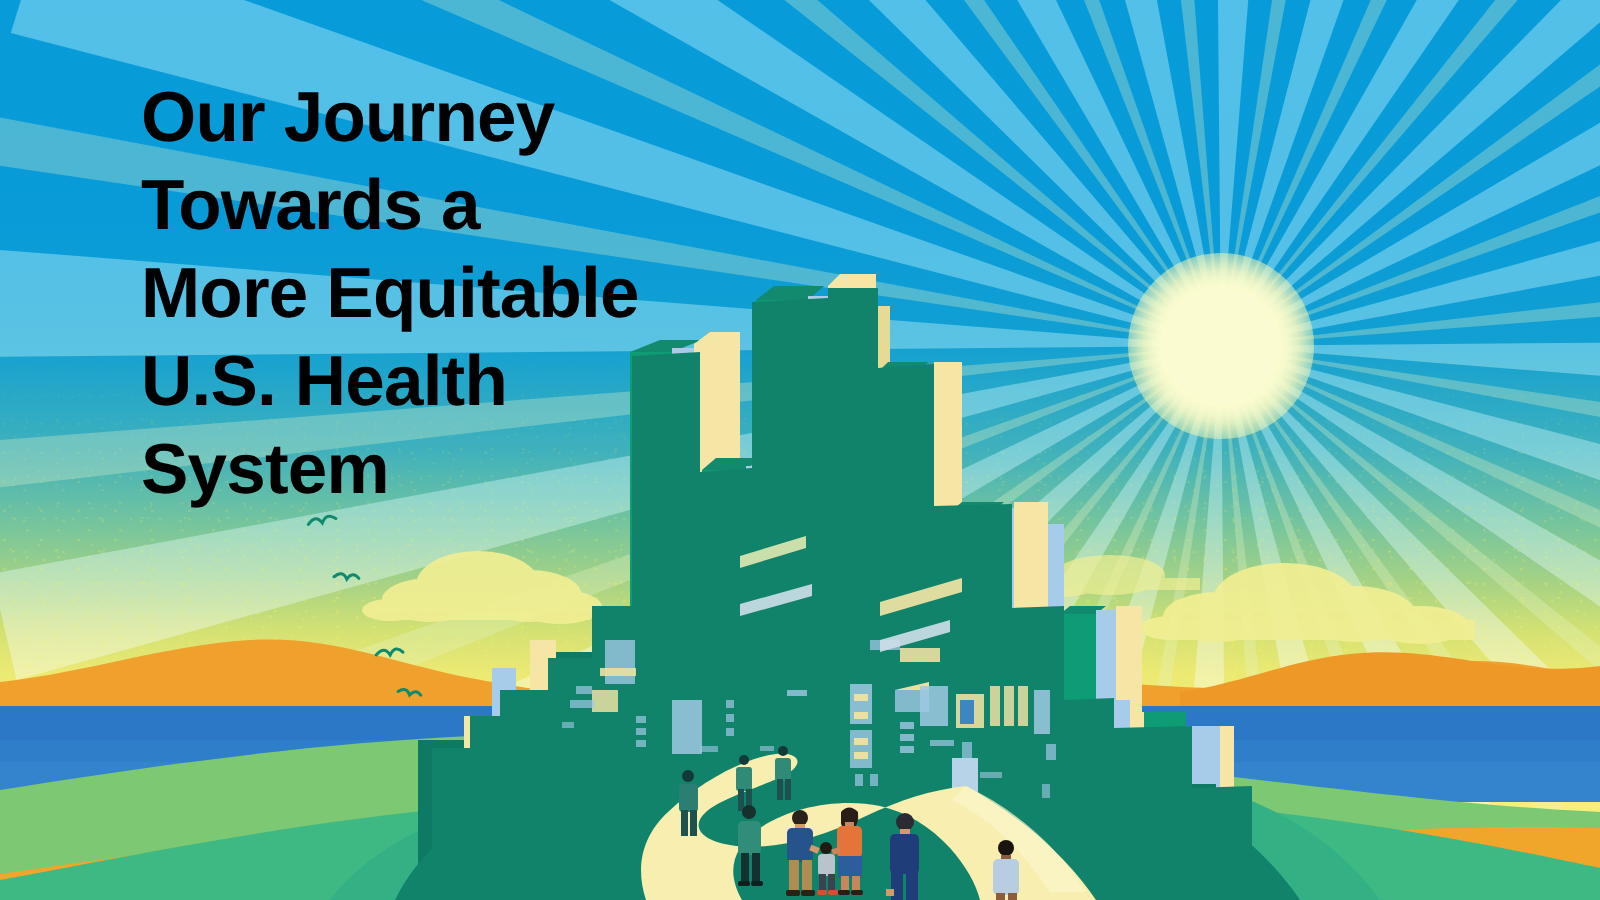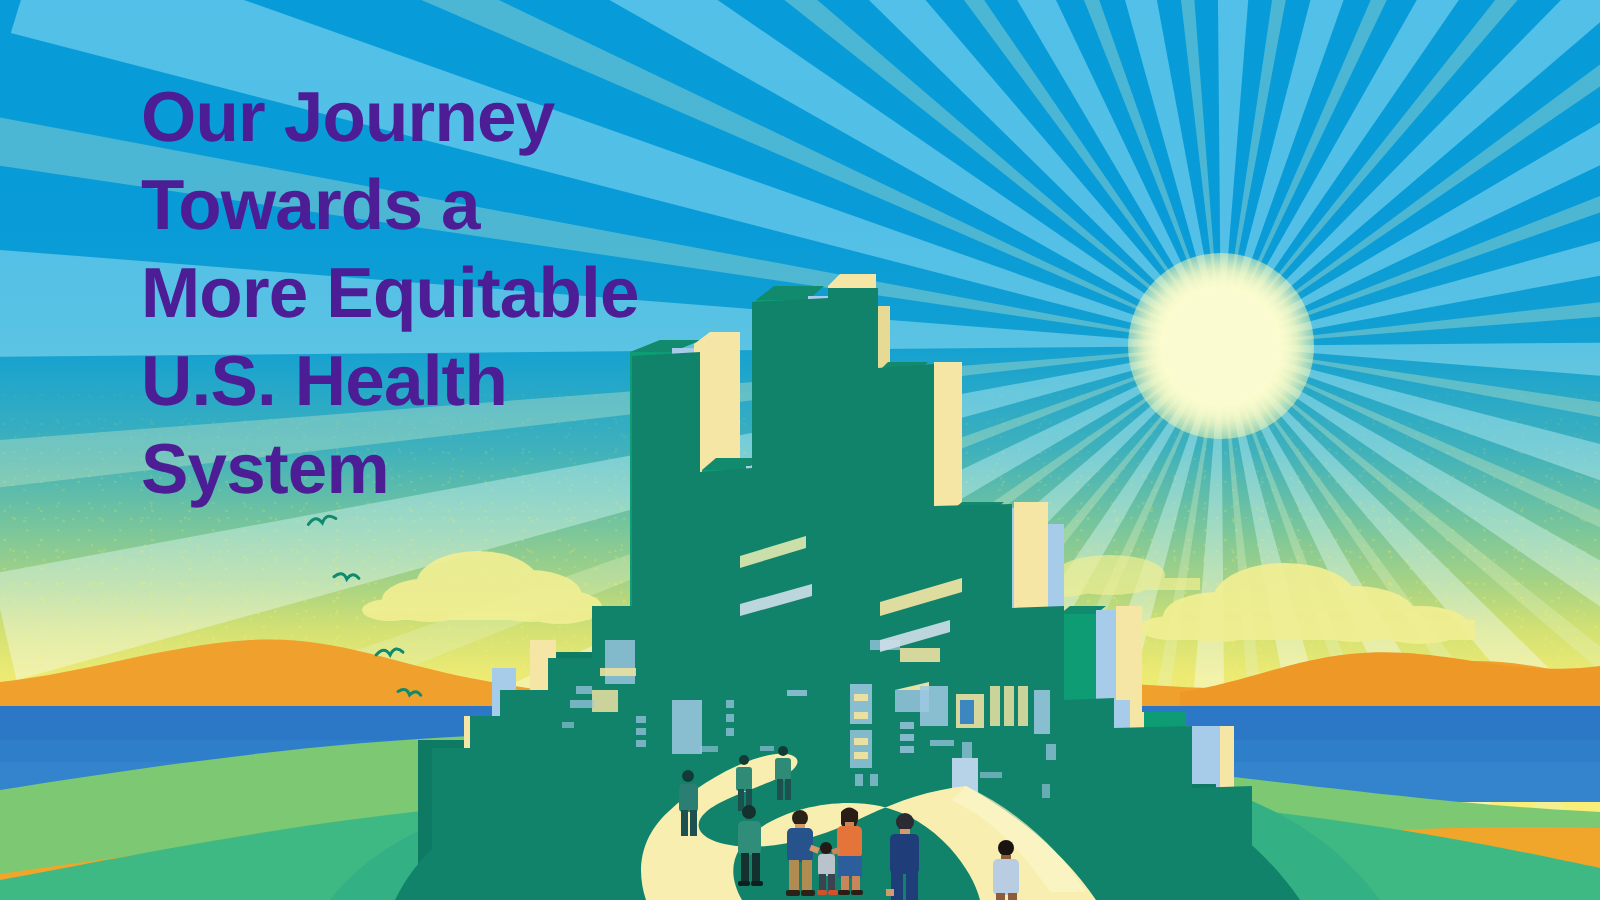--- a/index.html
+++ b/index.html
@@ -59,21 +59,21 @@
   }
   #sundisc{
     position:absolute;left:1163px;top:288px;width:116px;height:116px;border-radius:50%;
     background:#fbfbd2;
     box-shadow:0 0 26px 13px rgba(251,251,205,.85);
   }
 
   
   #title{
     position:absolute;left:141px;top:26px;width:700px;
-    color:#4c1d95;font-weight:700;font-size:71px;line-height:88px;
+    color:#000000;font-weight:700;font-size:71px;line-height:88px;
     letter-spacing:-0.8px;
     white-space:pre-line;
     text-rendering:geometricPrecision;
   }
 </style>
 </head>
 <body>
 
 <div id="poster">
 

